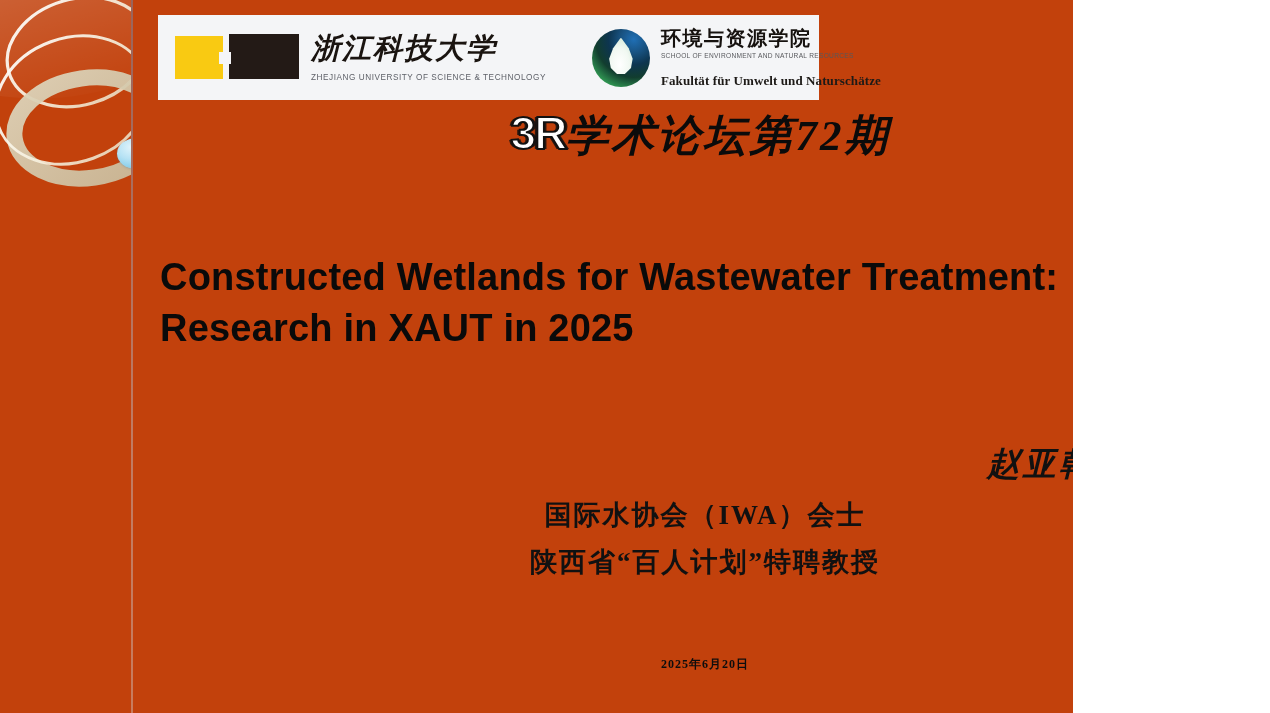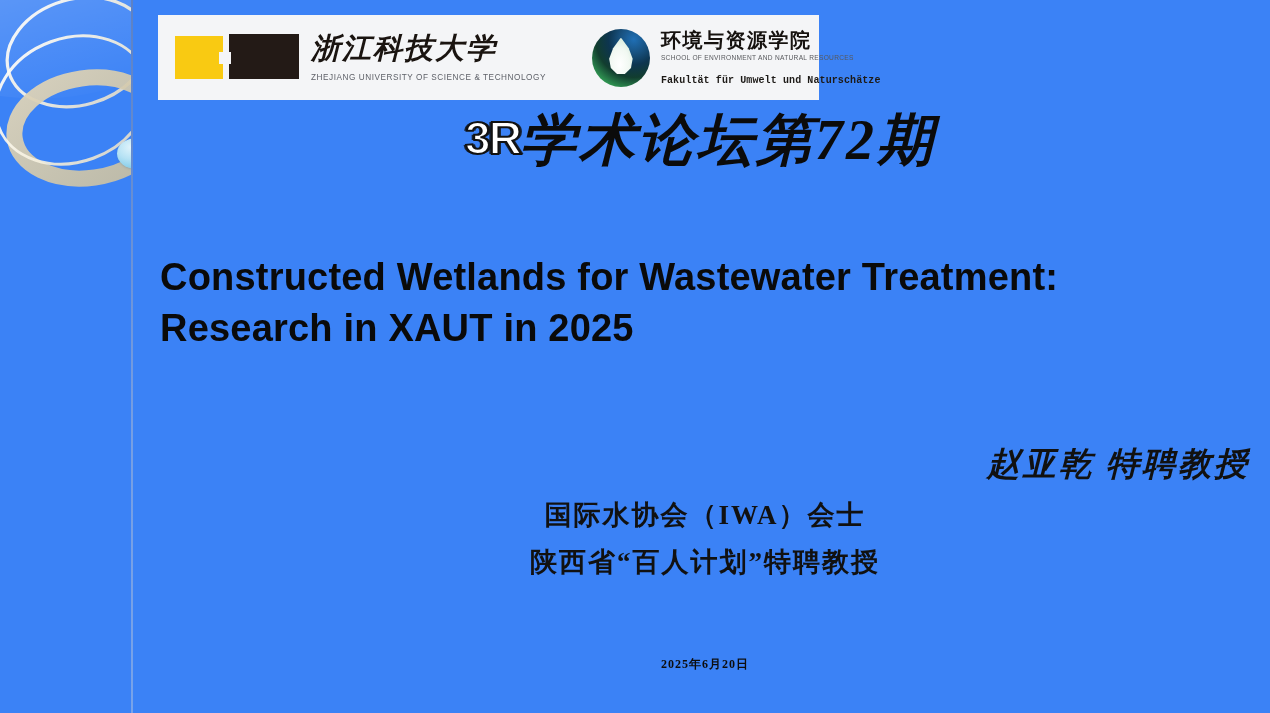--- a/index.html
+++ b/index.html
@@ -6,23 +6,23 @@
     margin: 0;
     padding: 0;
     background: #ffffff;
   }
   body {
     font-family: "Liberation Sans", sans-serif;
   }
 
   .slide {
     position: relative;
-    width: 1270px;
+    width: 1073px;
     height: 713px;
-    background: #3b82f6;
+    background: #c2410c;
     overflow: hidden;
   }
 
   
   .sidebar {
     position: absolute;
     left: 0;
     top: 0;
     width: 131px;
     height: 713px;
@@ -185,22 +185,22 @@
   }
   .senr-en1 {
     font-family: "Liberation Sans", sans-serif;
     font-size: 6.6px;
     letter-spacing: 0.3px;
     color: #57585c;
     margin-top: 3px;
     white-space: nowrap;
   }
   .senr-en2 {
-    font-family: Liberation Mono, monospace;
-    font-size: 10px;
+    font-family: Liberation Serif, serif;
+    font-size: 13px;
     font-weight: bold;
     letter-spacing: 0.1px;
     color: #1d1a17;
     margin-top: 14px;
     white-space: nowrap;
   }
 
   
   .forum-line {
     position: absolute;
@@ -222,21 +222,21 @@
     text-shadow:
        0 0 0 #111,
        2.5px 0 0 rgba(17,17,17,0.85),
       -2.5px 0 0 rgba(17,17,17,0.85);
     line-height: 1;
     position: relative;
     top: -2px;
   }
   .forum-cn {
     font-family: "Liberation Serif", serif;
-    font-size: 56px;
+    font-size: 43px;
     font-weight: bold;
     font-style: italic;
     letter-spacing: 3px;
     color: #0b0b0b;
     line-height: 1;
   }
 
   
   .main-title {
     position: absolute;

